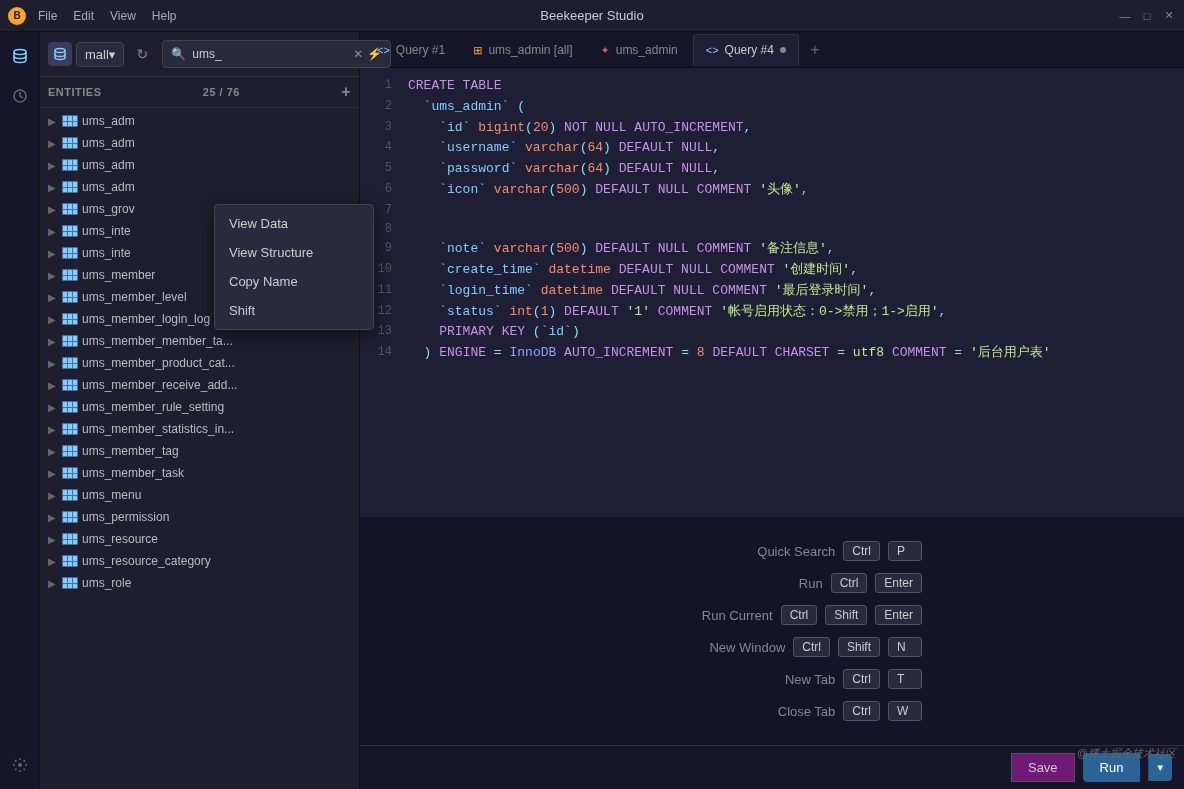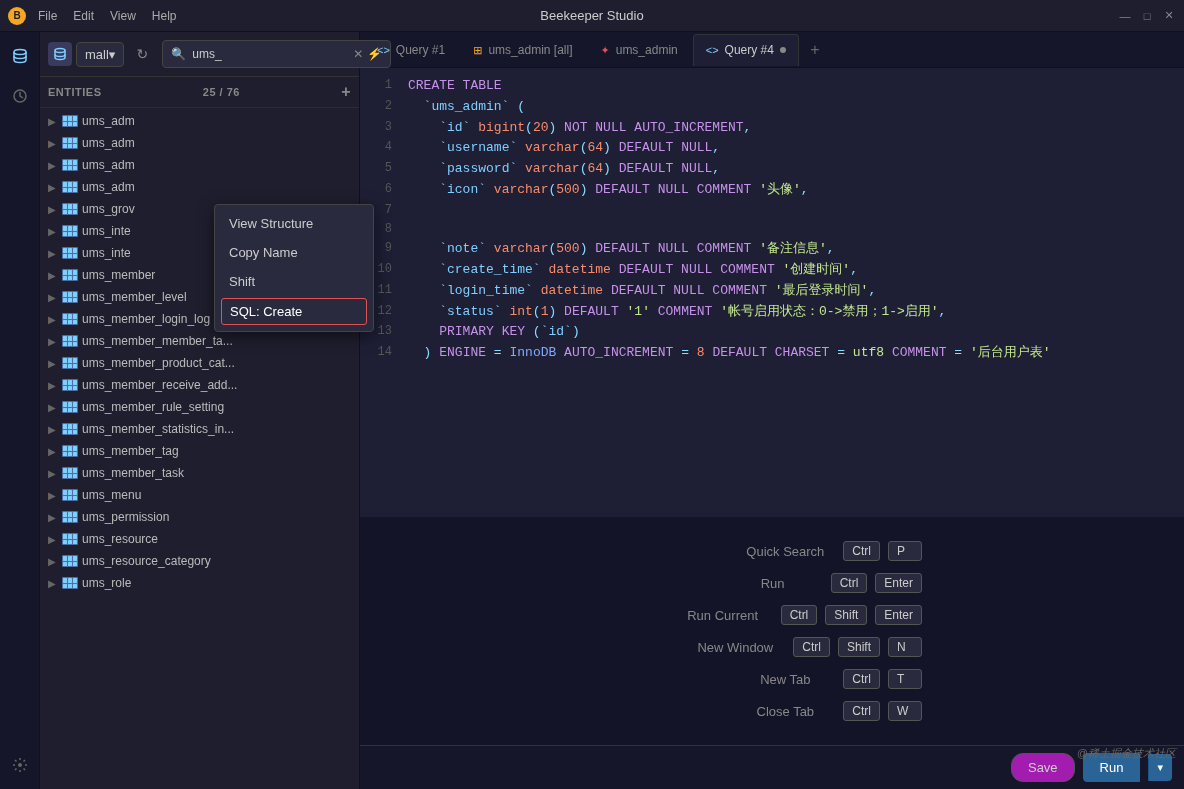--- a/index.html
+++ b/index.html
@@ -412,23 +412,23 @@
       border-top: 1px solid #333;
       display: flex;
       align-items: center;
       justify-content: flex-end;
       padding: 0 12px;
       gap: 8px;
     }
 
     .btn-save {
       padding: 6px 16px;
-      background: #a21caf;
+      background: #701a75;
       border: 1px solid #555;
-      border-radius: 12px;
+      border-radius: 0;
       color: #ccc;
       cursor: pointer;
       font-size: 13px;
     }
 
     .btn-run {
       padding: 6px 16px;
       background: #2a6496;
       border: 1px solid #2a6496;
       border-radius: 4px 0 0 4px;
@@ -467,21 +467,21 @@
       align-items: center;
       gap: 8px;
       width: 300px;
       justify-content: flex-end;
     }
 
     .shortcut-label {
       color: #888;
       font-size: 13px;
       min-width: 100px;
-      text-align: center;
+      text-align: right;
     }
 
     .kbd {
       background: #2a2a3e;
       border: 1px solid #555;
       border-radius: 3px;
       padding: 2px 8px;
       font-size: 12px;
       color: #ccc;
       min-width: 34px;
@@ -835,24 +835,24 @@
             <span></span>
             <span></span>
             <span></span>
             <span></span>
           </span>
         <span class="entity-name">ums_role</span>
       </div>
     </div>
 
     <div class="context-menu">
+      <div class="context-item">View Data</div>
       <div class="context-item">View Structure</div>
       <div class="context-item">Copy Name</div>
       <div class="context-item">Shift</div>
-      <div class="context-item highlighted">SQL: Create</div>
     </div>
 
   </div>
 
   <div class="main-content">
 
     <div class="tabs-bar">
       <div class="tab">
         <span class="tab-icon query">&lt;&gt;</span>
         <span>Query #1</span>

